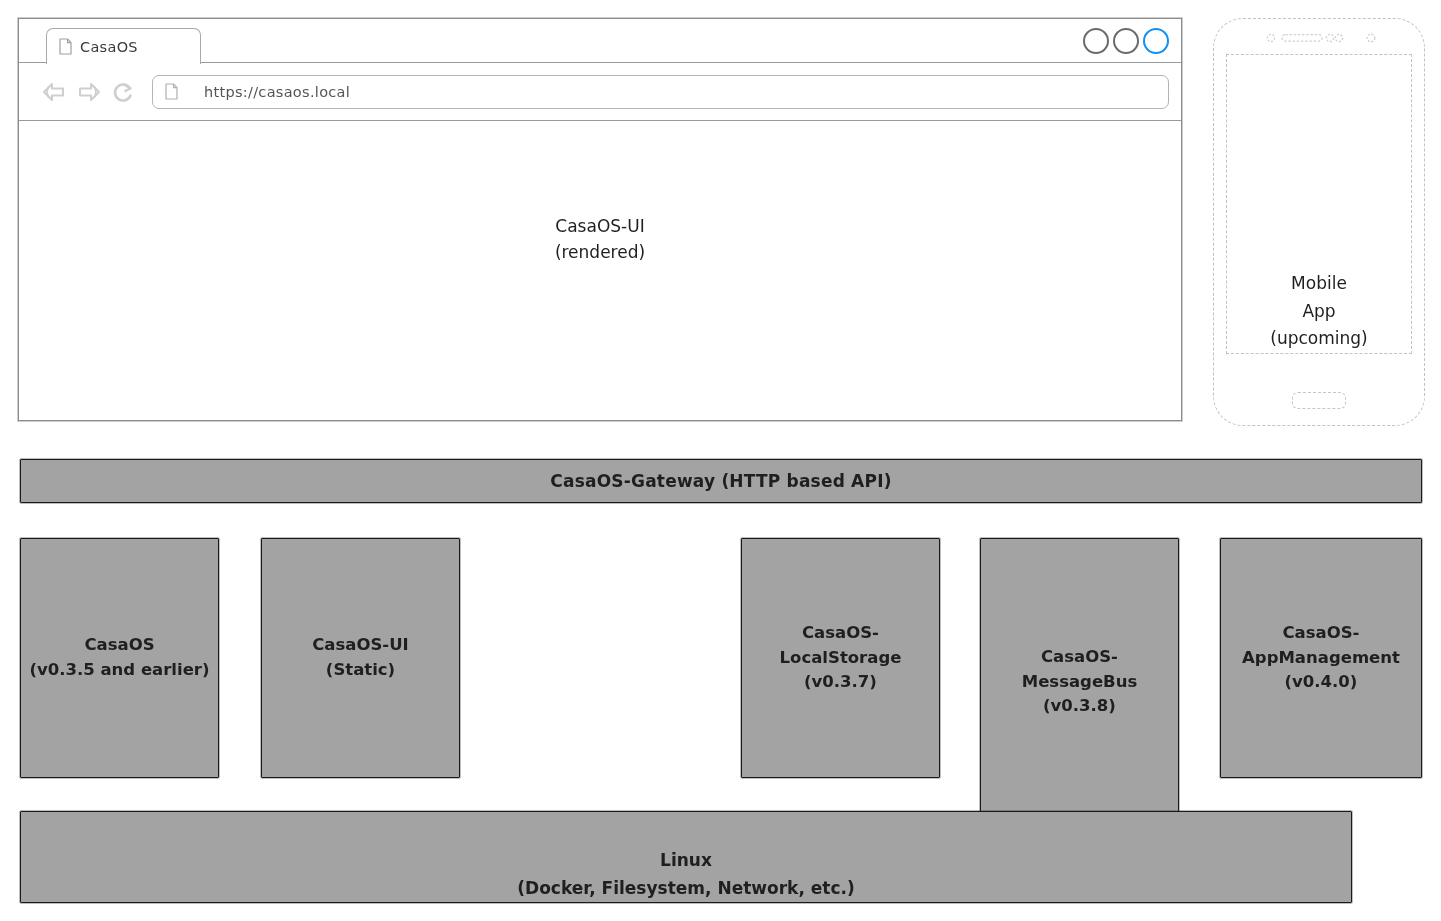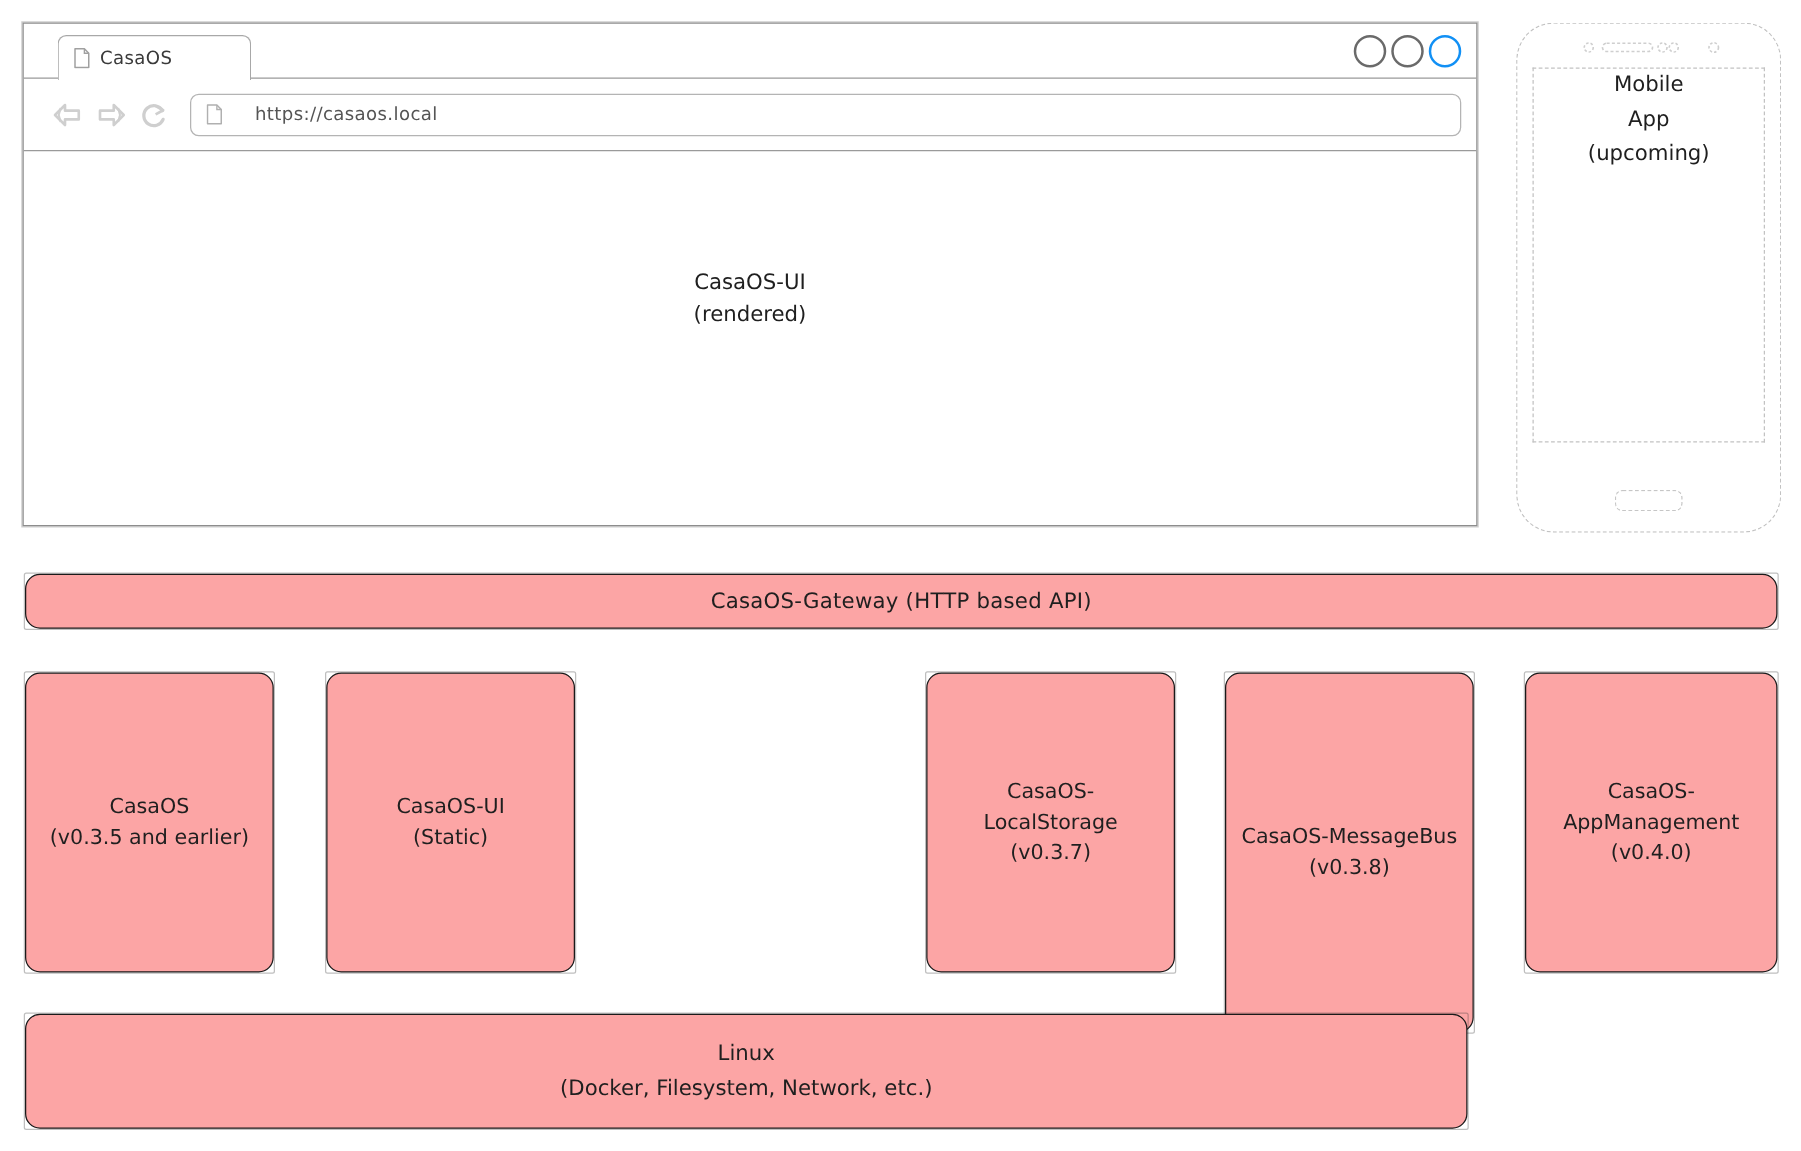--- a/index.html
+++ b/index.html
@@ -15,23 +15,24 @@
     width: 1441px;
     height: 921px;
     background: #ffffff;
     overflow: hidden;
   }
 
   
   .sketch-box {
     position: absolute;
     box-sizing: border-box;
-    background: #fca5a5;
+    background: #a3a3a3;
     border: 1.6px solid #1a1a1a;
-    border-radius: 12px;
+    border-radius: 1px;
+    font-weight: bold;
   }
   .sketch-box::after {
     content: "";
     position: absolute;
     left: -2px; right: -2px; top: -2px; bottom: -2px;
     border: 1px solid rgba(40,40,40,0.30);
     border-radius: 2px;
     pointer-events: none;
   }
 
@@ -194,21 +195,21 @@
   }
   #phone-screen {
     position: absolute;
     left: 12px;
     right: 12px;
     top: 35px;
     height: 300px;
     box-sizing: border-box;
     border: 1.5px dashed #c2c2c2;
     display: flex;
-    align-items: flex-start;
+    align-items: flex-end;
     justify-content: center;
   }
   #phone-label {
     text-align: center;
     font-size: 17px;
     line-height: 1.62;
     color: #1f1f1f;
     white-space: pre-line;
   }
   #phone-home-button {
@@ -258,24 +259,24 @@
     font-size: 16.5px;
     line-height: 1.5;
     color: #1f1f1f;
     white-space: pre-line;
   }
 
   
   #linux-bar {
     left: 20px;
     top: 811px;
-    width: 1154px;
+    width: 1332px;
     height: 92px;
     display: flex;
-    align-items: center;
+    align-items: flex-end;
     justify-content: center;
   }
   #linux-label {
     text-align: center;
     font-size: 17px;
     line-height: 1.65;
     color: #1f1f1f;
     white-space: pre-line;
   }
 </style>

